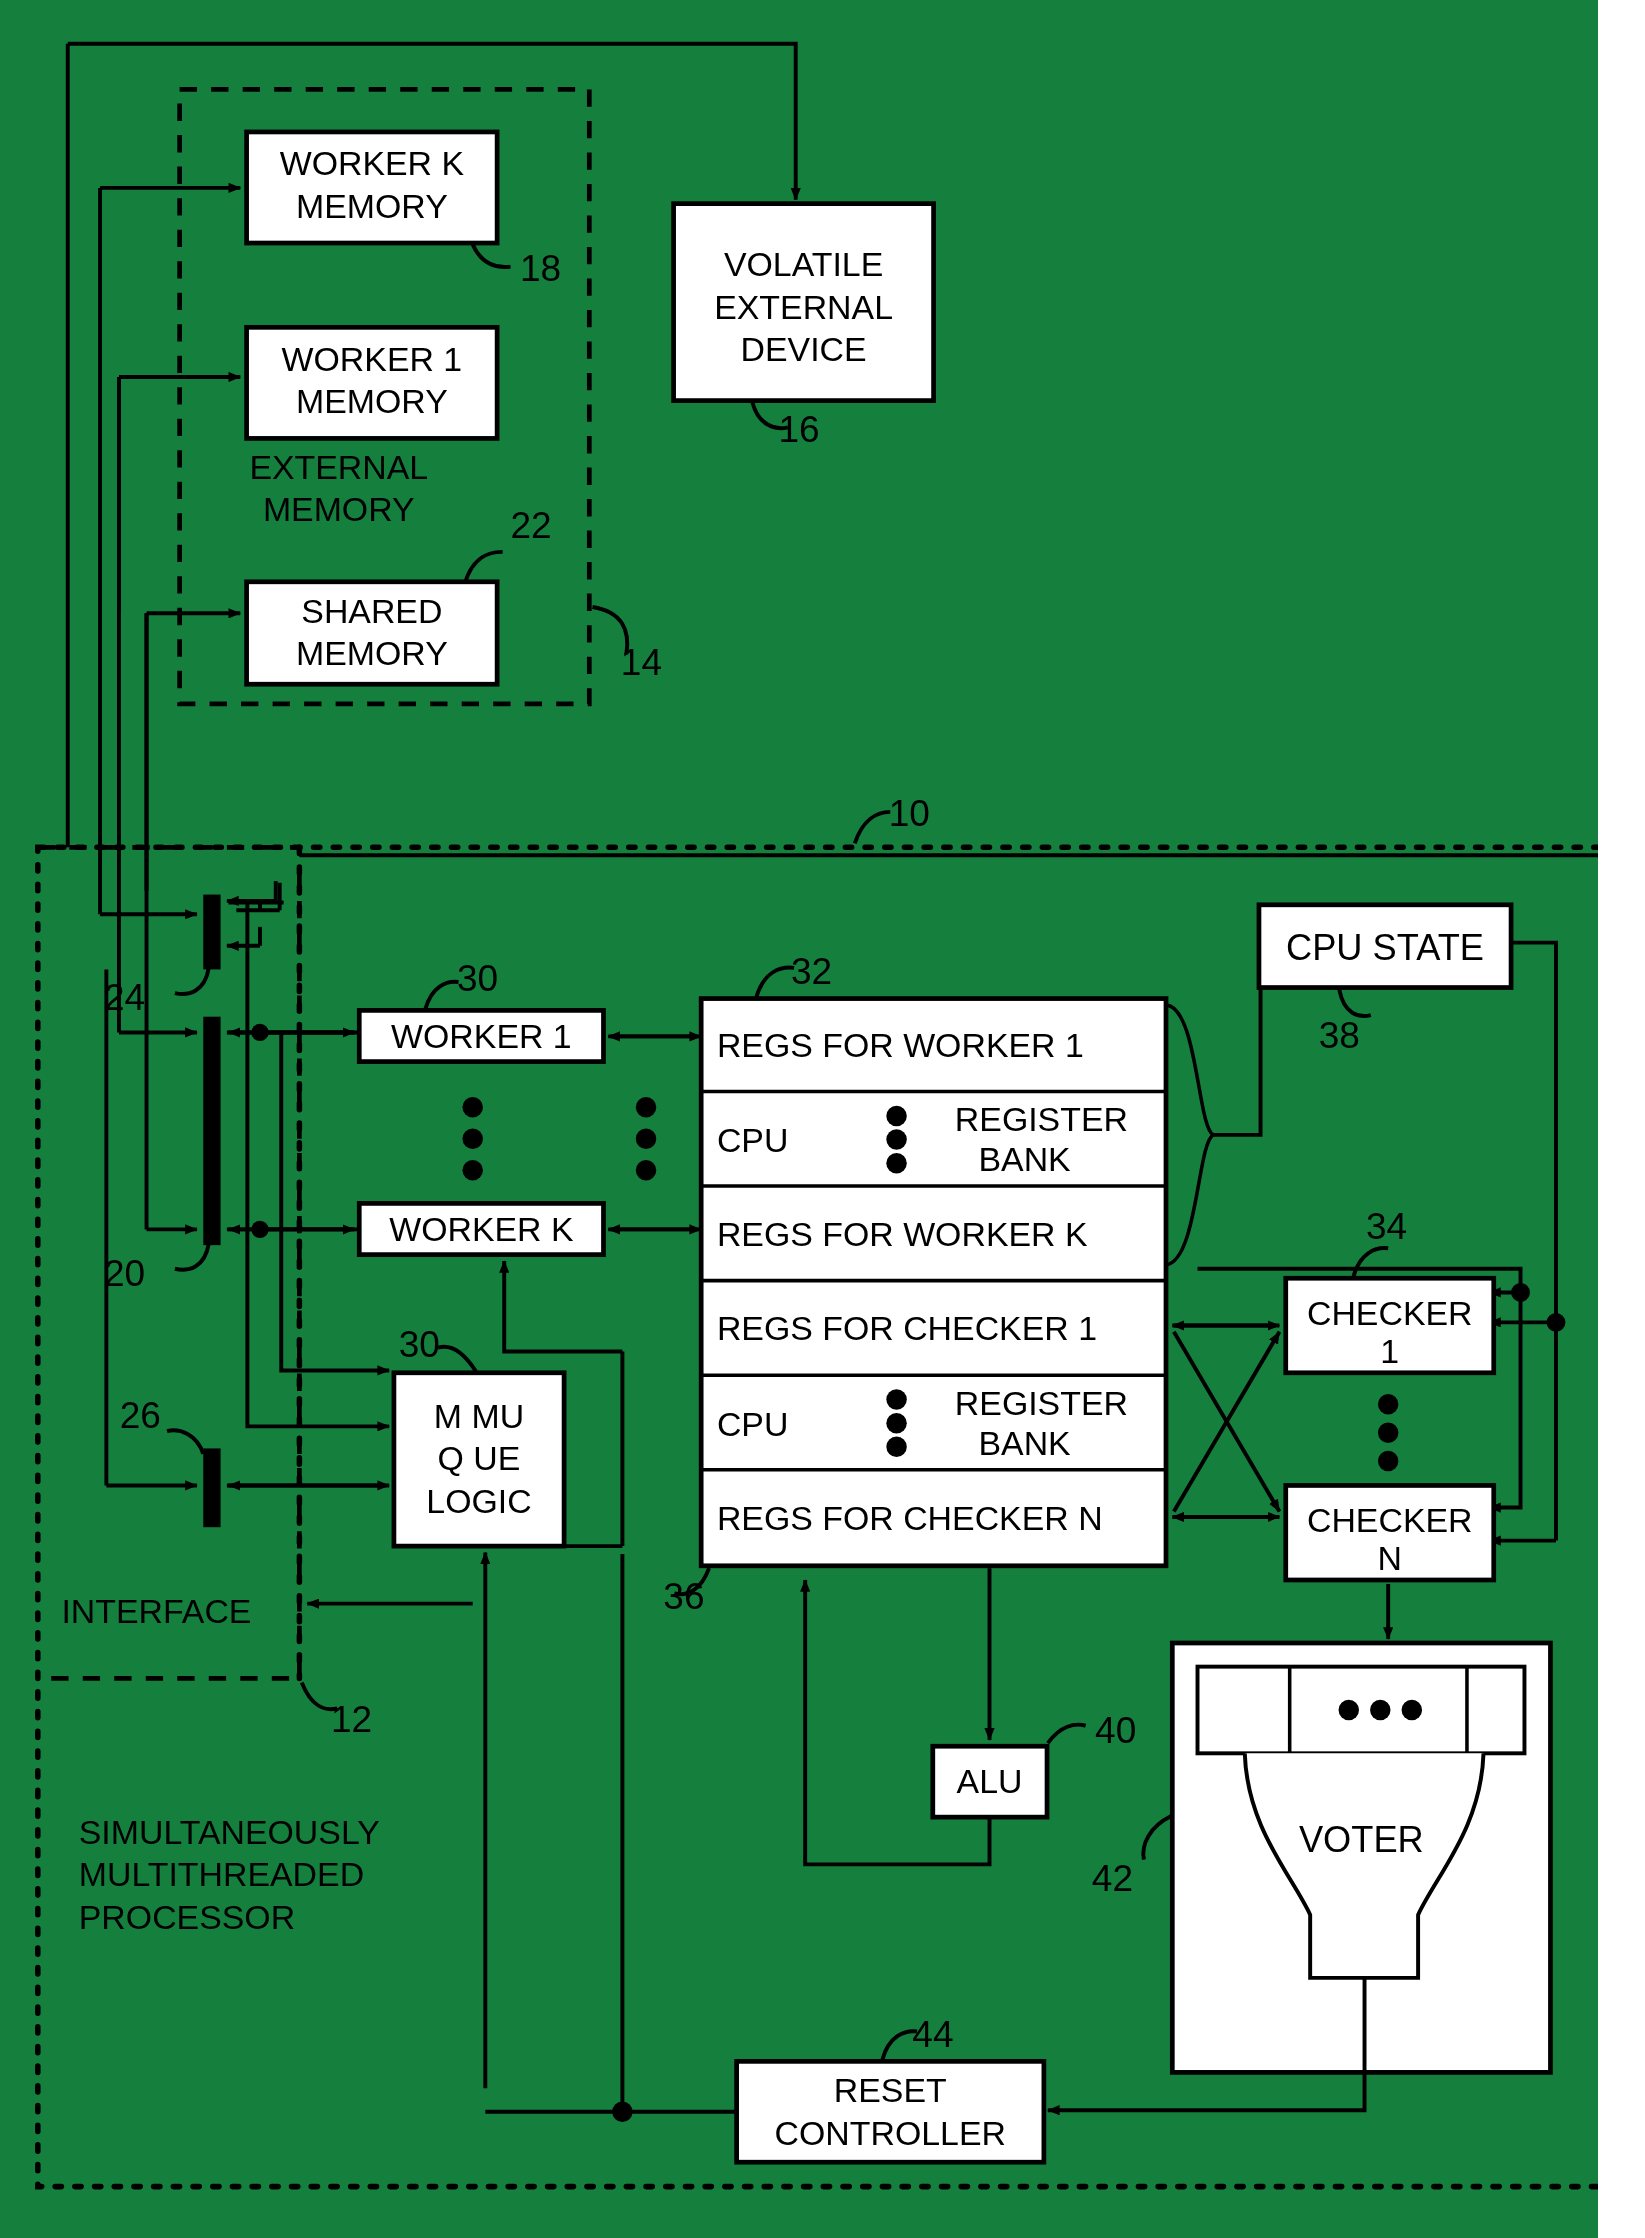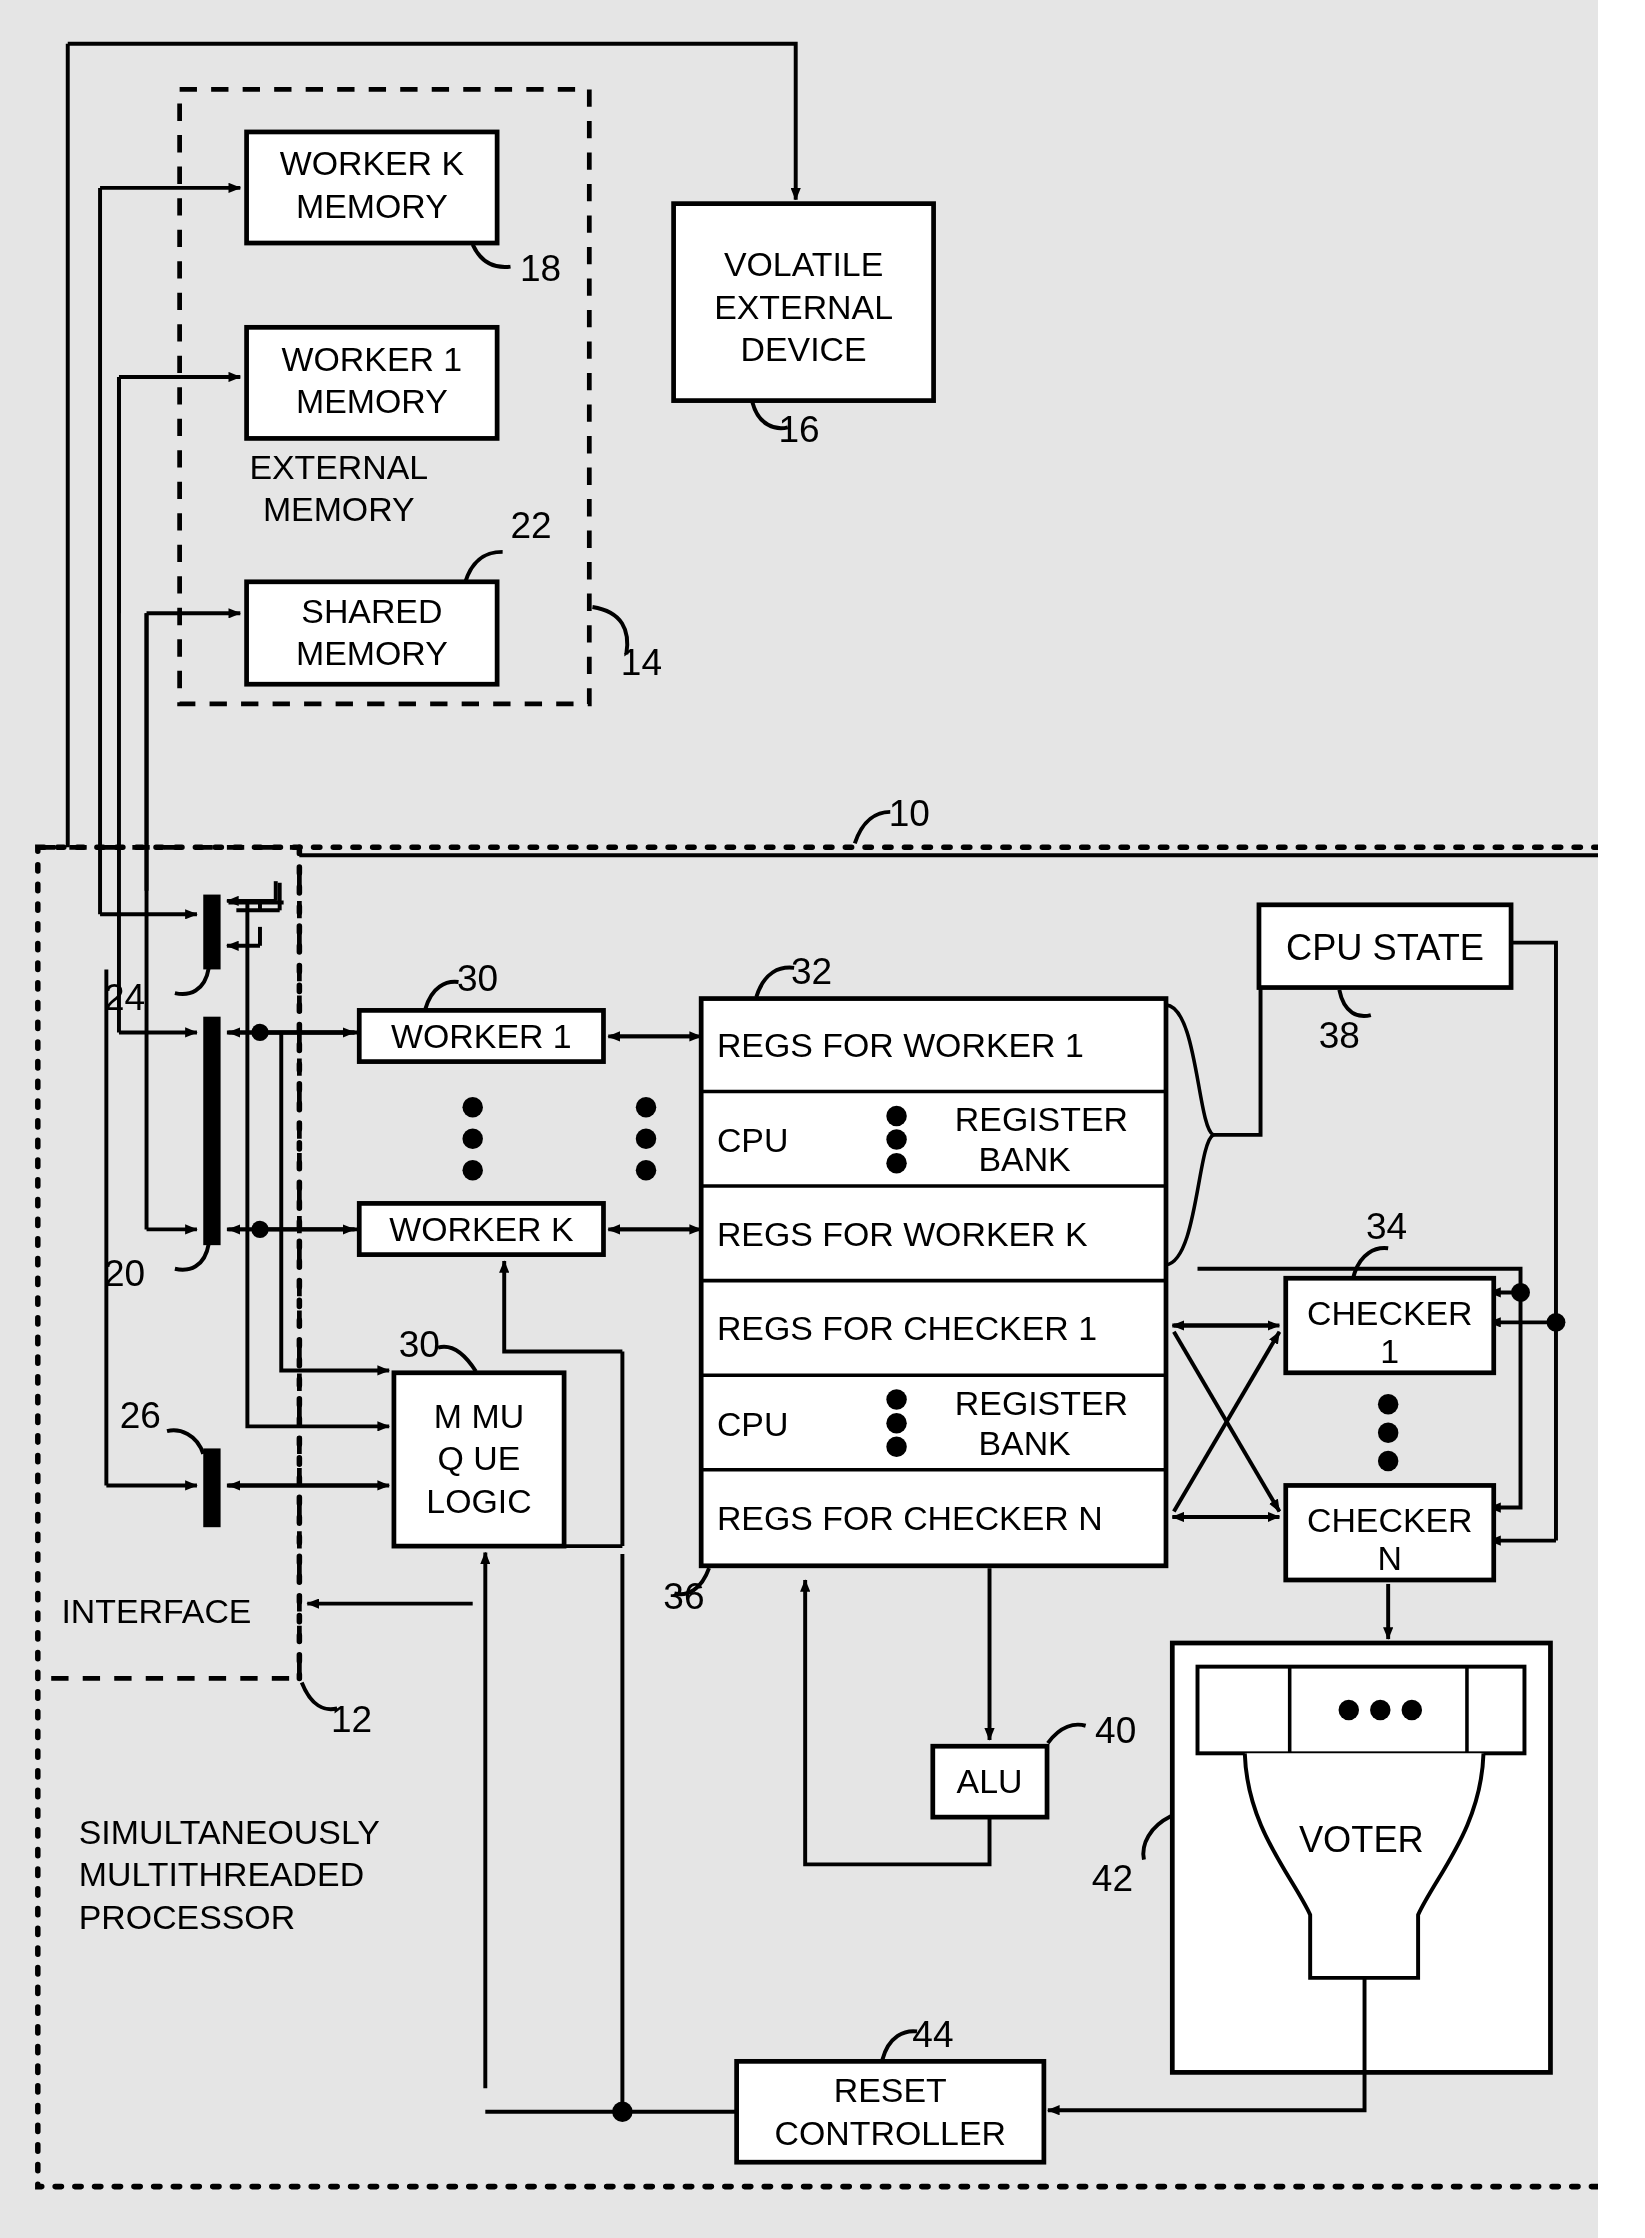--- a/index.html
+++ b/index.html
@@ -1,18 +1,18 @@
 <!DOCTYPE html>
 <html style="font-size:12.6px"><head>
 <meta charset="utf-8">
 <title>Simultaneously Multithreaded Processor Block Diagram</title>
 <style>
   html,body{margin:0;padding:0;background:#fff;}
   body{font-family:"Liberation Sans", sans-serif;}
-  #root{position:relative;width:1598px;height:2239px;background:#e5e5e5;overflow:hidden;}
+  #root{position:relative;width:1598px;height:2239px;background:#15803d;overflow:hidden;}
   svg#canvas{position:absolute;left:0;top:0;width:1645px;height:2239px;}
   .blk{fill:#ffffff;stroke:#000000;stroke-width:6;}
   .blkthin{fill:#ffffff;stroke:#000000;stroke-width:5;}
   .ln{stroke:#000000;stroke-width:5;fill:none;}
   .lnthin{stroke:#000000;stroke-width:4.5;fill:none;}
   .dashbox{fill:none;stroke:#000000;stroke-width:6;stroke-dasharray:22 18;}
   .dotbox{fill:none;stroke:#000000;stroke-width:7;stroke-dasharray:8 17;stroke-linecap:round;}
   .leader{stroke:#000000;stroke-width:5;fill:none;}
   .busbar{fill:#000000;}
   .dot{fill:#000000;}

